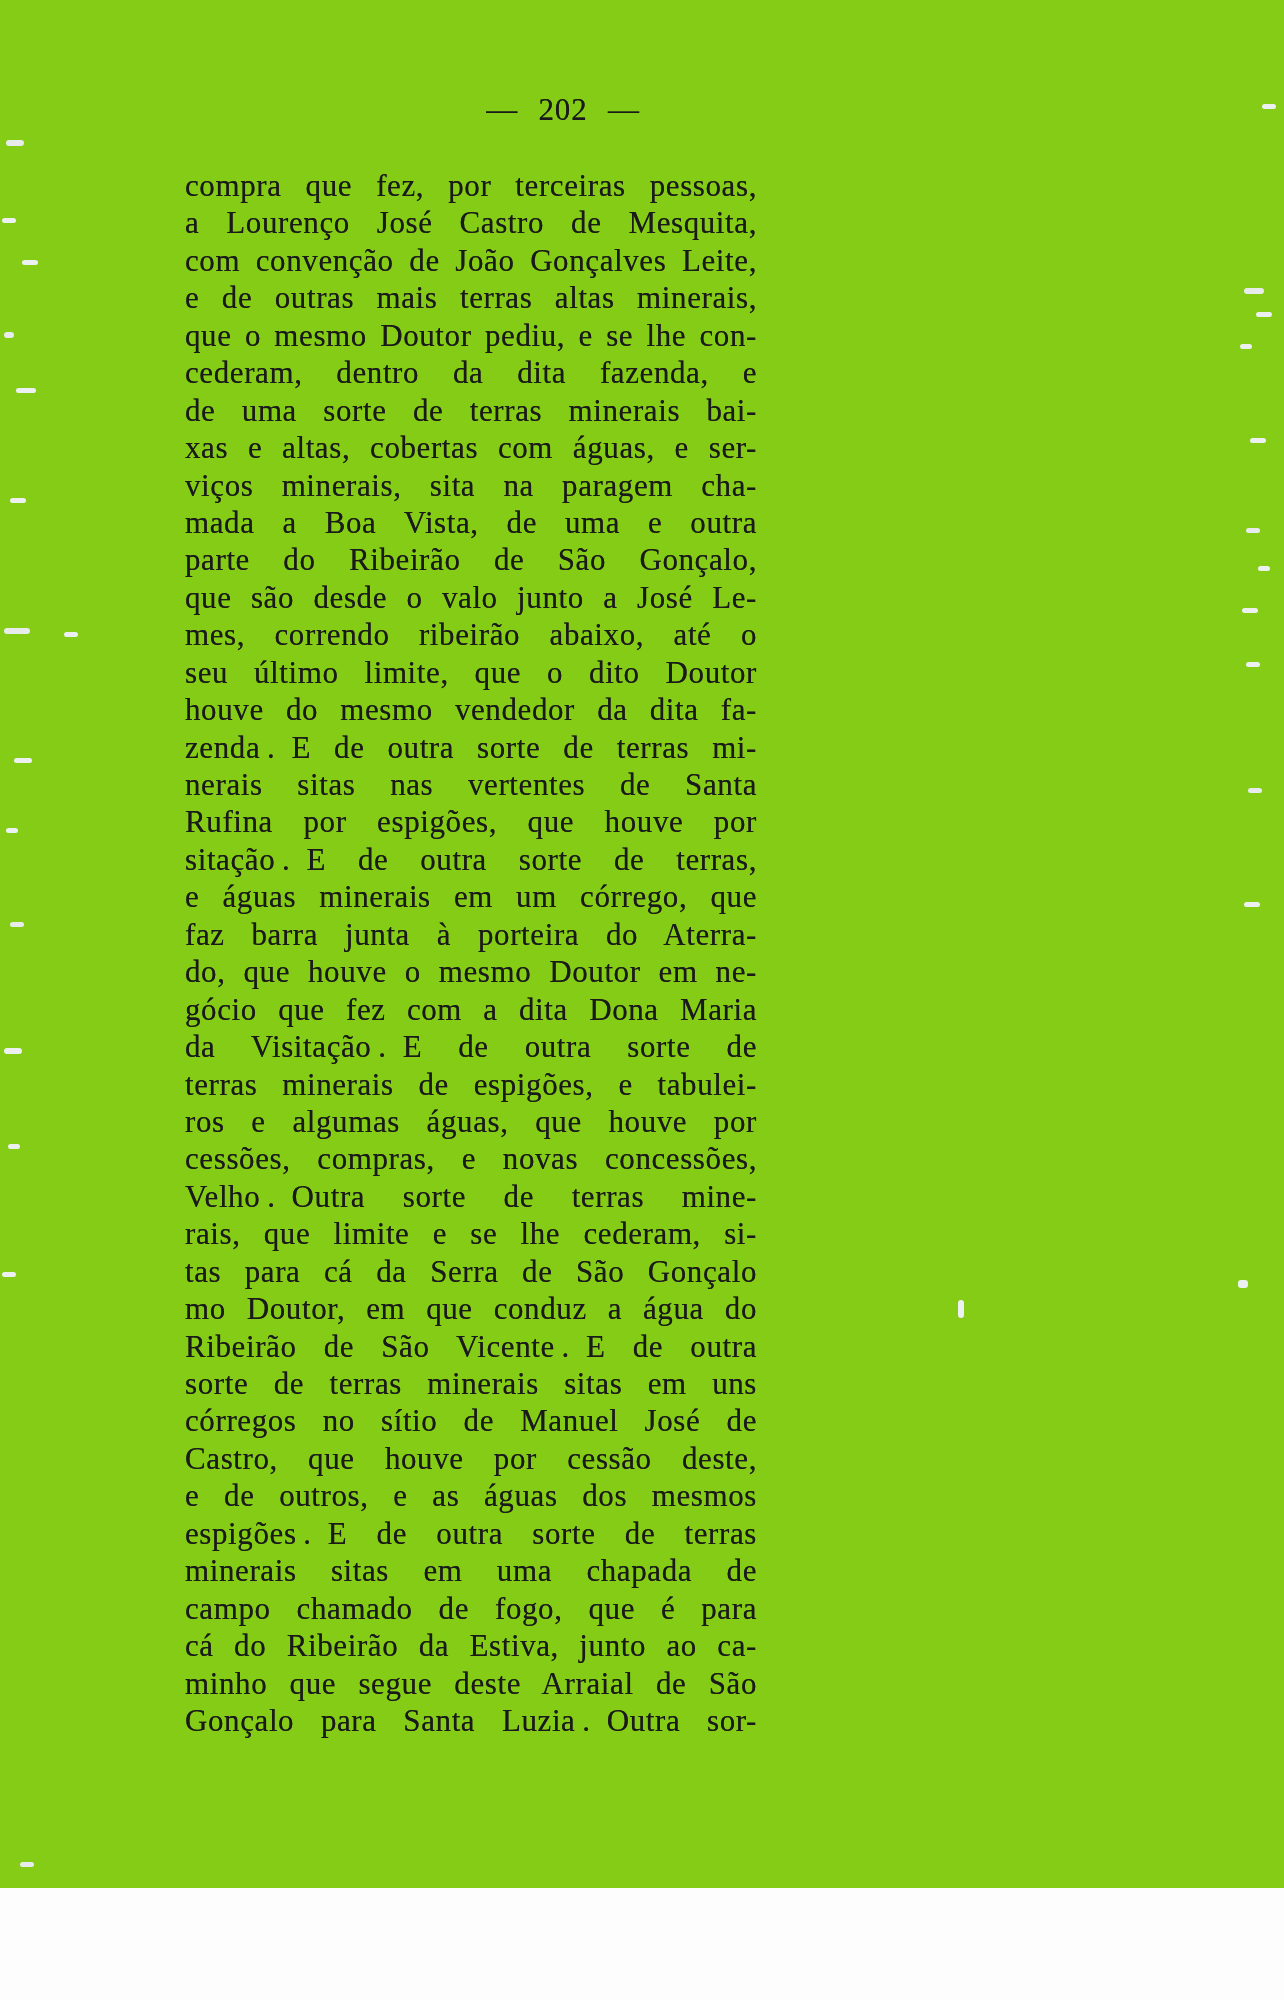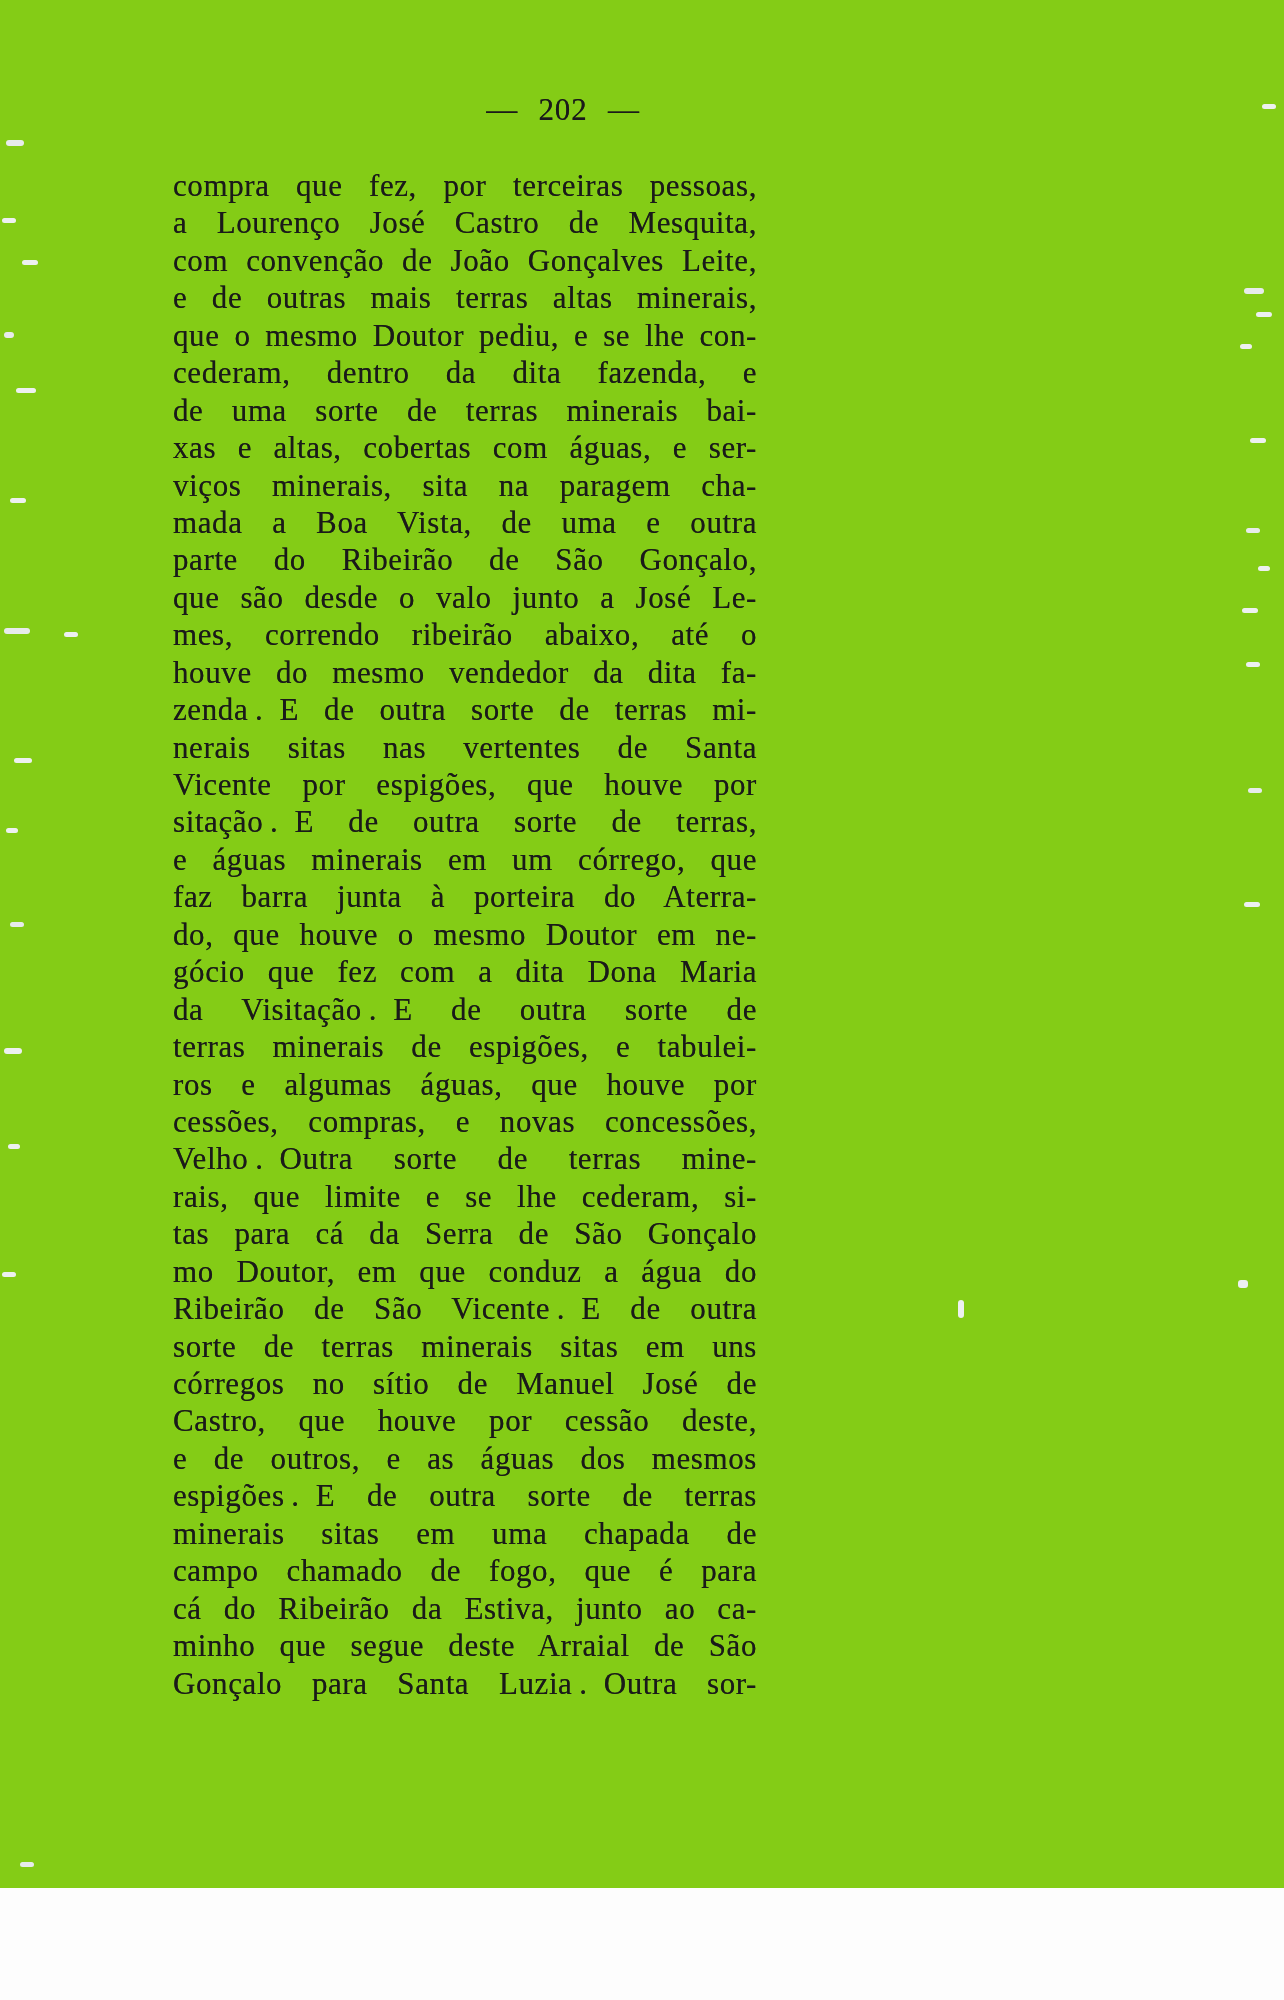--- a/index.html
+++ b/index.html
@@ -37,20 +37,21 @@
   }
   .text-line {
     font-size: 31px;
     line-height: 37.45px;
     height: 37.45px;
     letter-spacing: 0.6px;
     text-align: justify;
     text-align-last: justify;
     white-space: nowrap;
     text-shadow: 0 0 0.5px rgba(20,20,20,0.7);
+    margin-left: 12px;
   }
   .speck {
     position: absolute;
     border-radius: 3px;
     background: #edf0f0;
   }
   .speck.dk { background: #e7ebeb; }
 </style>
 </head>
 <body>
@@ -66,24 +67,25 @@
       <div class="text-line">e de outras mais terras altas minerais,</div>
       <div class="text-line">que o mesmo Doutor pediu, e se lhe con-</div>
       <div class="text-line">cederam, dentro da dita fazenda, e</div>
       <div class="text-line">de uma sorte de terras minerais bai-</div>
       <div class="text-line">xas e altas, cobertas com águas, e ser-</div>
       <div class="text-line">viços minerais, sita na paragem cha-</div>
       <div class="text-line">mada a Boa Vista, de uma e outra</div>
       <div class="text-line">parte do Ribeirão de São Gonçalo,</div>
       <div class="text-line">que são desde o valo junto a José Le-</div>
       <div class="text-line">mes, correndo ribeirão abaixo, até o</div>
+      <div class="text-line">seu último limite, que o dito Doutor</div>
       <div class="text-line">houve do mesmo vendedor da dita fa-</div>
       <div class="text-line">zenda . E de outra sorte de terras mi-</div>
       <div class="text-line">nerais sitas nas vertentes de Santa</div>
-      <div class="text-line">Vicente por espigões, que houve por</div>
+      <div class="text-line">Rufina por espigões, que houve por</div>
       <div class="text-line">sitação . E de outra sorte de terras,</div>
       <div class="text-line">e águas minerais em um córrego, que</div>
       <div class="text-line">faz barra junta à porteira do Aterra-</div>
       <div class="text-line">do, que houve o mesmo Doutor em ne-</div>
       <div class="text-line">gócio que fez com a dita Dona Maria</div>
       <div class="text-line">da Visitação . E de outra sorte de</div>
       <div class="text-line">terras minerais de espigões, e tabulei-</div>
       <div class="text-line">ros e algumas águas, que houve por</div>
       <div class="text-line">cessões, compras, e novas concessões,</div>
       <div class="text-line">Velho . Outra sorte de terras mine-</div>

